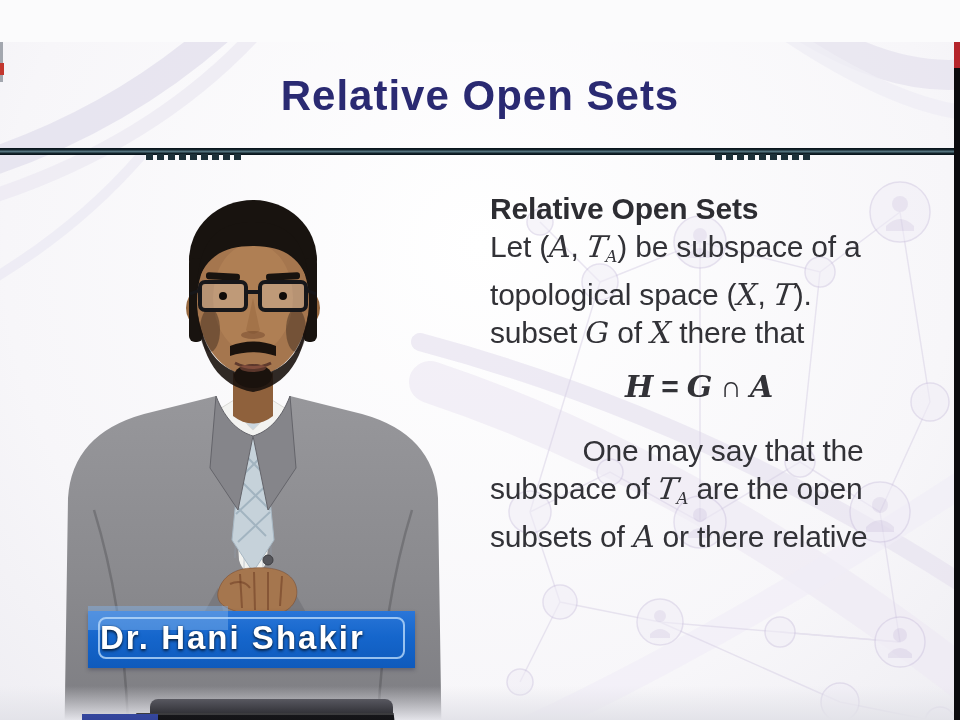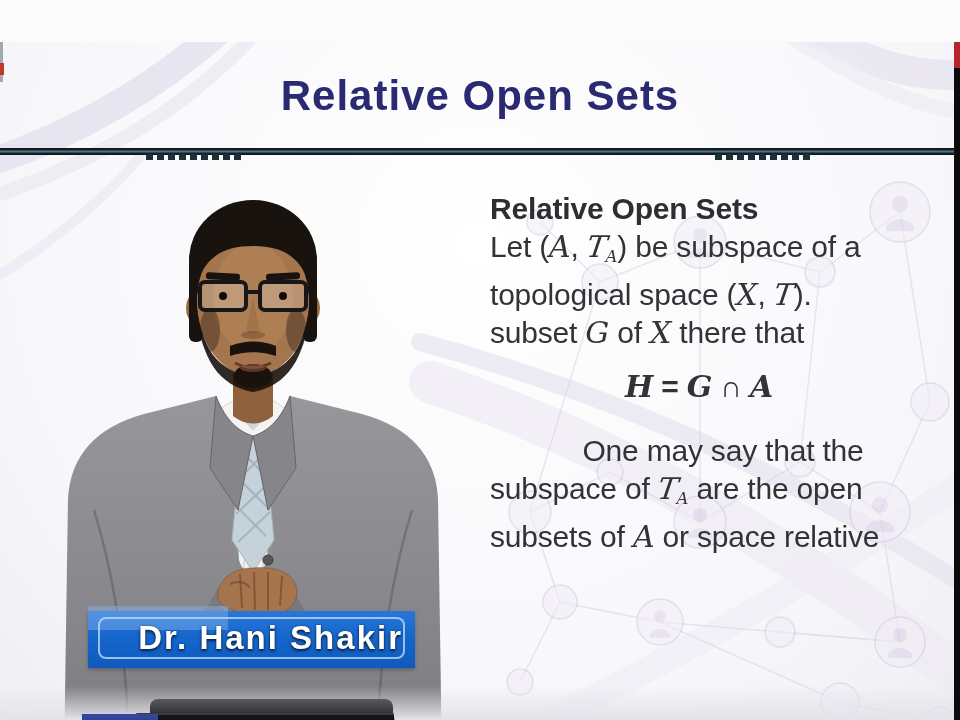--- a/index.html
+++ b/index.html
@@ -50,21 +50,21 @@
     background:linear-gradient(180deg,#2a76d8 0%,#1566cc 45%,#0f5abc 100%);
     box-shadow:0 2px 4px rgba(0,0,40,.25);
   }
   .name-banner::before{
     content:"";position:absolute;left:0;top:-5px;width:140px;height:24px;
     background:rgba(130,180,235,.45);
   }
   .name-frame{
     position:absolute;left:10px;top:6px;right:10px;bottom:9px;
     border:2px solid rgba(185,218,250,.8);border-radius:8px;
-    display:flex;align-items:center;justify-content:flex-end;
+    display:flex;align-items:center;justify-content:flex-start;
   }
   .name-text{
     font-size:33px;font-weight:700;color:#ffffff;letter-spacing:2px;
     text-shadow:0 2px 3px rgba(0,0,0,.6),0 0 2px rgba(0,0,0,.5);
     white-space:nowrap;
   }
   
   .vu-logo{
     position:absolute;left:82px;top:672px;width:76px;height:37px;z-index:5;
     background:linear-gradient(180deg,#35479e 0%,#2b3b8e 60%,#23307c 100%);
@@ -281,21 +281,21 @@
   </div>
 
   <div class="slide-body">
       <div class="line heading"><span>Relative Open Sets</span></div>
       <div class="line"><span>Let (</span><span class="i">A</span><span>, </span><span class="c">T</span><span class="sub">A</span><span>) be subspace of a</span></div>
       <div class="line"><span>topological space (</span><span class="i">X</span><span>, </span><span class="c">T</span><span>).</span></div>
       <div class="line"><span>subset </span><span class="i">G</span><span> of </span><span class="i">X</span><span> there that</span></div>
       <div class="line formula"><span class="i">H</span><span> = </span><span class="i">G</span><span> ∩ </span><span class="i">A</span></div>
       <div class="line para"><span>One may say that the</span></div>
       <div class="line"><span>subspace of </span><span class="c">T</span><span class="sub">A</span><span> are the open</span></div>
-      <div class="line"><span>subsets of </span><span class="i">A</span><span> or space relative</span></div>
+      <div class="line"><span>subsets of </span><span class="i">A</span><span> or there relative</span></div>
     </div>
 
   <div class="ghost-icons">
       <span class="ghost-icon play-icon">▸</span>
       <span class="ghost-icon asterisk-icon">✳</span>
       <span class="ghost-icon undo-icon">↶</span>
       <span class="ghost-icon magnifier-icon">○</span>
       <span class="ghost-icon redo-icon">↷</span>
     </div>
 

